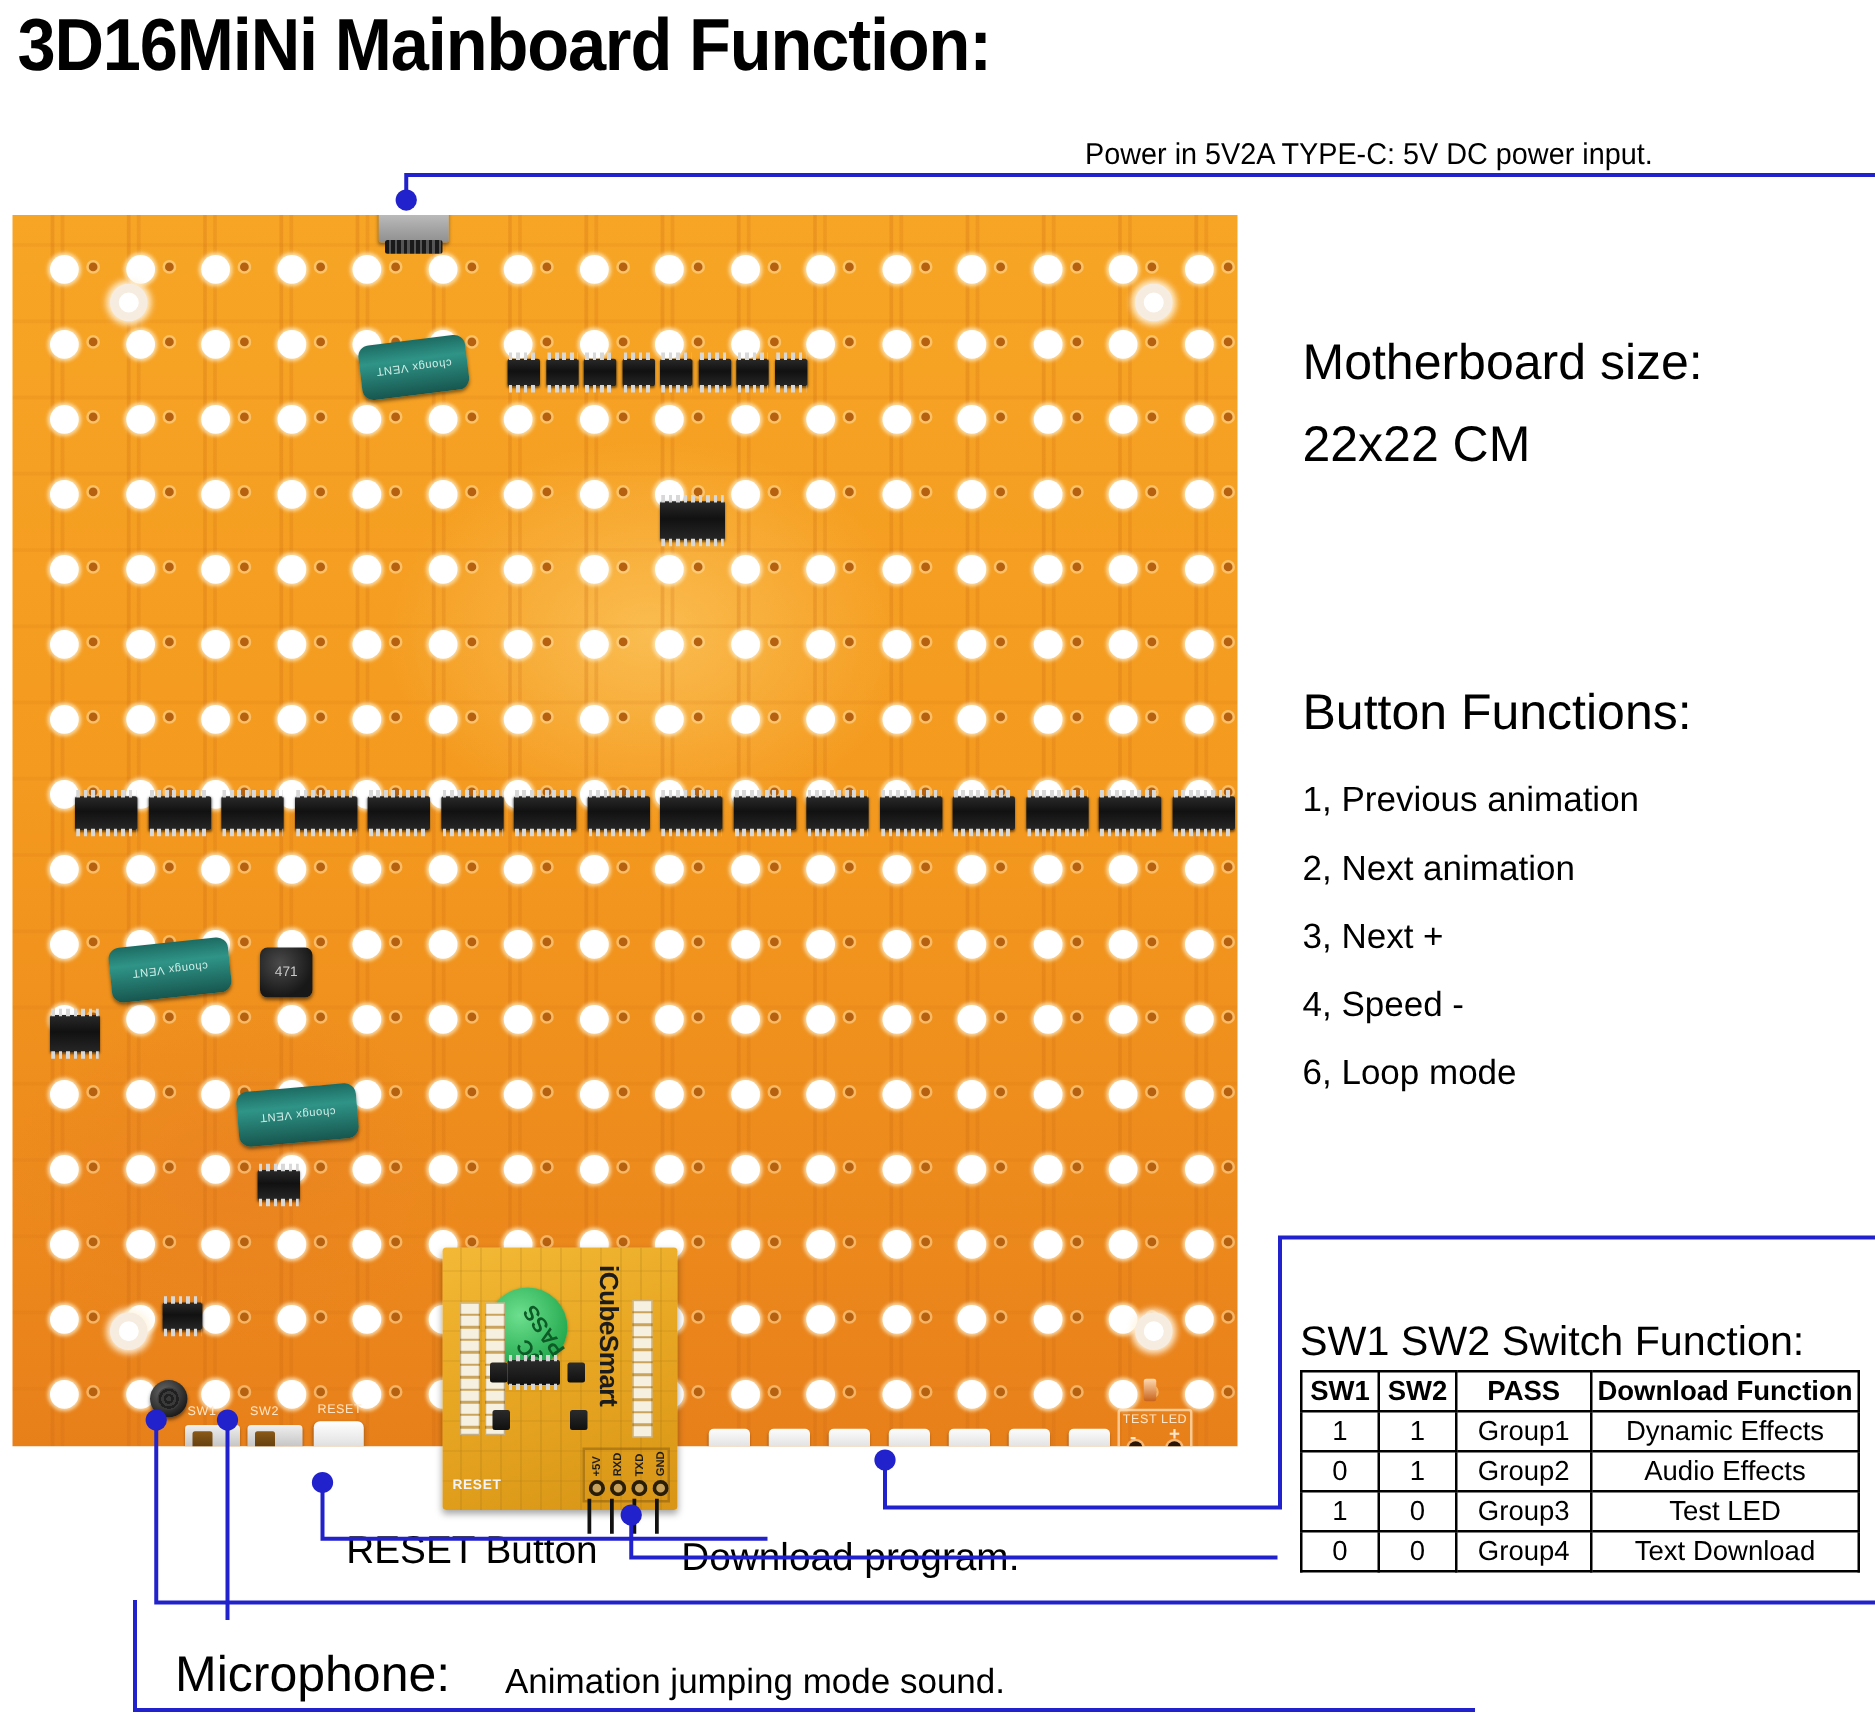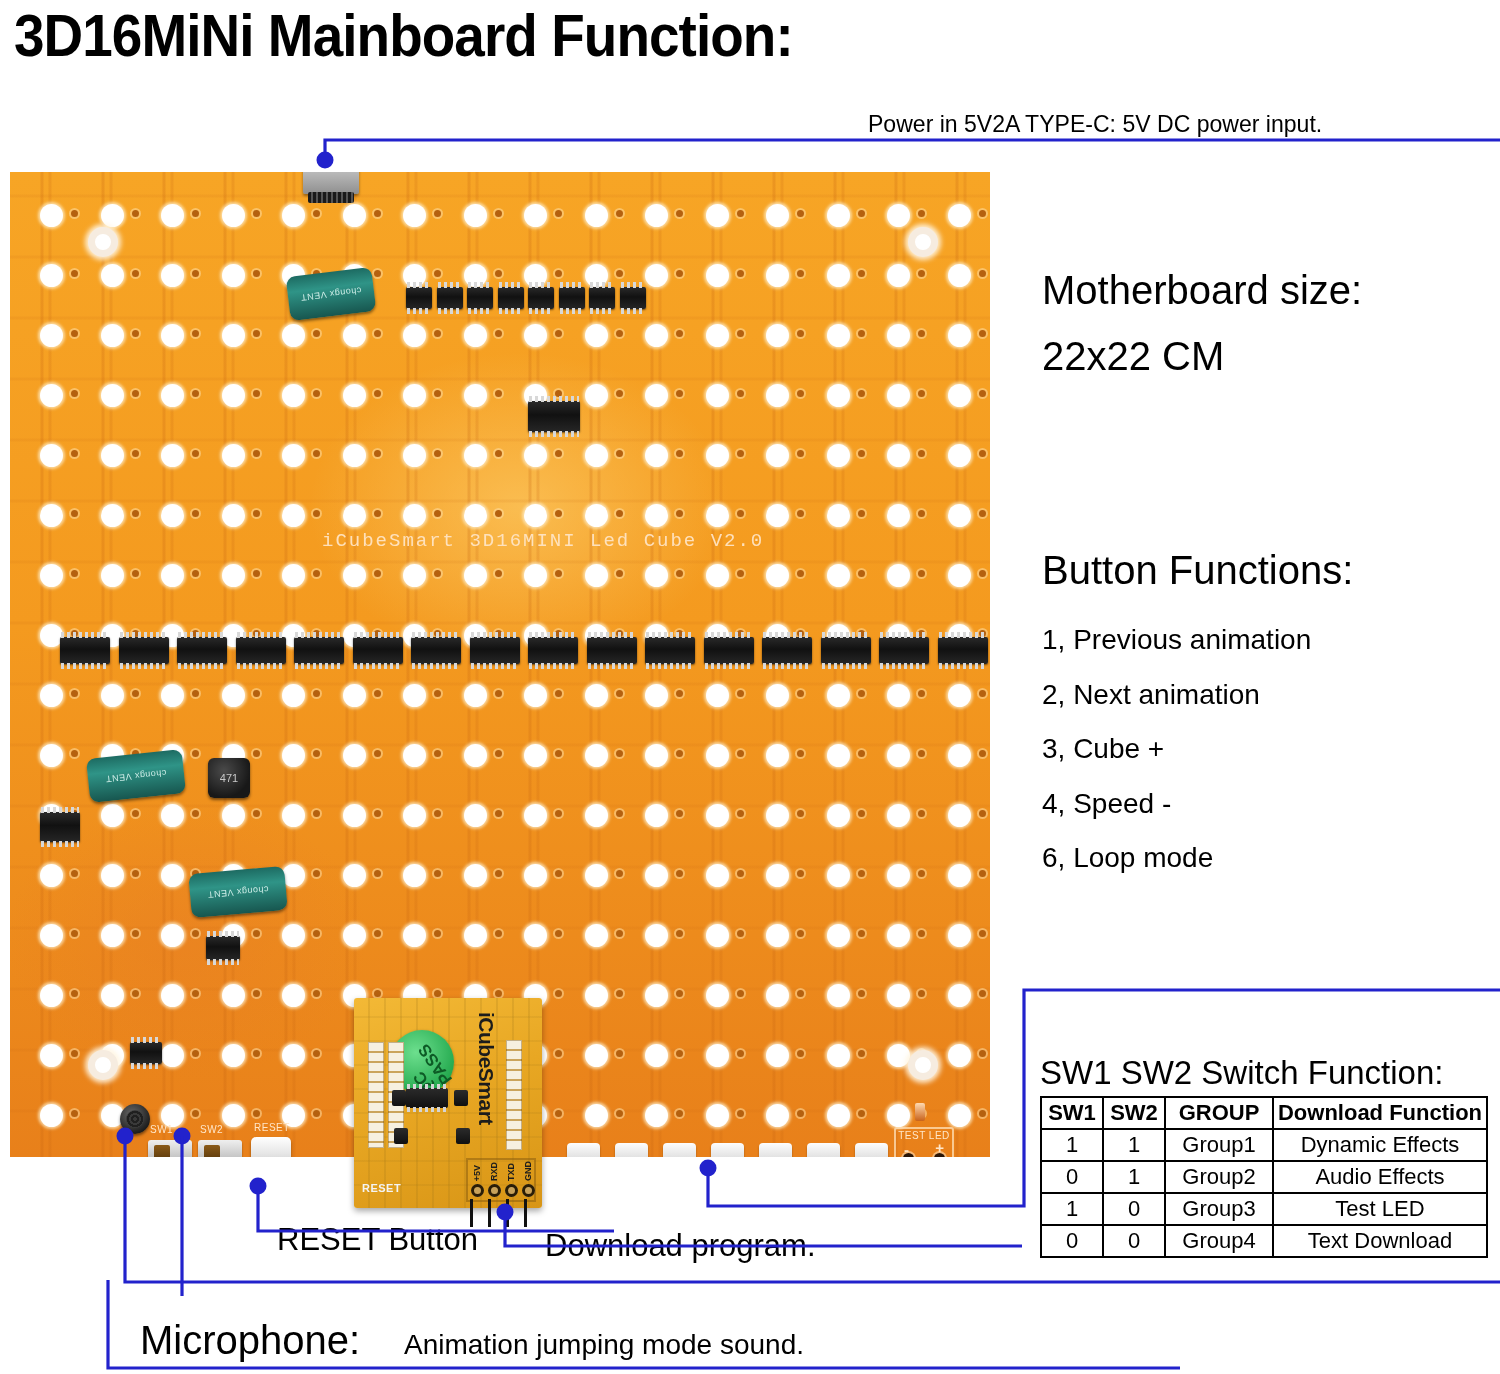--- a/index.html
+++ b/index.html
@@ -830,21 +830,20 @@
       <div class="hole" style="left: 937.5px; top: 932px; width: 23px; height: 23px;"></div>
       <div class="via" style="left: 968.5px; top: 938px; width: 7px; height: 7px;"></div>
       <div class="mount-hole" style="left: 78px; top: 55px; width: 30px; height: 30px;"></div>
       <div class="mount-hole" style="left: 898px; top: 55px; width: 30px; height: 30px;"></div>
       <div class="mount-hole" style="left: 78px; top: 878px; width: 30px; height: 30px;"></div>
       <div class="mount-hole" style="left: 898px; top: 878px; width: 30px; height: 30px;"></div>
     </div>
 
   <div id="usb-c"></div>
 
-  <div id="board-silkscreen">iCubeSmart 3D16MINI Led Cube V2.0</div>
 
   <div id="top-ic-cluster">
       <div class="ic" style="left: 396px; top: 115px; width: 26px; height: 22px;"></div>
       <div class="ic" style="left: 426.5px; top: 115px; width: 26px; height: 22px;"></div>
       <div class="ic" style="left: 457px; top: 115px; width: 26px; height: 22px;"></div>
       <div class="ic" style="left: 487.5px; top: 115px; width: 26px; height: 22px;"></div>
       <div class="ic" style="left: 518px; top: 115px; width: 26px; height: 22px;"></div>
       <div class="ic" style="left: 548.5px; top: 115px; width: 26px; height: 22px;"></div>
       <div class="ic" style="left: 579px; top: 115px; width: 26px; height: 22px;"></div>
       <div class="ic" style="left: 609.5px; top: 115px; width: 26px; height: 22px;"></div>
@@ -956,33 +955,33 @@
 <div class="calltext" id="mic-label-strong">Microphone:</div>
 <div class="calltext" id="mic-label-rest">Animation jumping mode sound.</div>
 
 <div id="mb-size-title">Motherboard size:</div>
 <div id="mb-size-value">22x22 CM</div>
 
 <div id="btn-fn-title">Button Functions:</div>
 <ul id="btn-fn-list">
     <li>1, Previous animation</li>
     <li>2, Next animation</li>
-    <li>3, Cube +</li>
+    <li>3, Next +</li>
     <li>4, Speed -</li>
     <li>6, Loop mode</li>
   </ul>
 
 <div id="sw-block">
   <div id="sw-title">SW1 SW2 Switch Function:</div>
   <table id="sw-table">
     <thead>
         <tr>
           <th>SW1</th>
           <th>SW2</th>
-          <th>GROUP</th>
+          <th>PASS</th>
           <th>Download Function</th>
         </tr>
       </thead>
     <tbody>
         <tr>
           <td>1</td>
           <td>1</td>
           <td>Group1</td>
           <td>Dynamic Effects</td>
         </tr>

